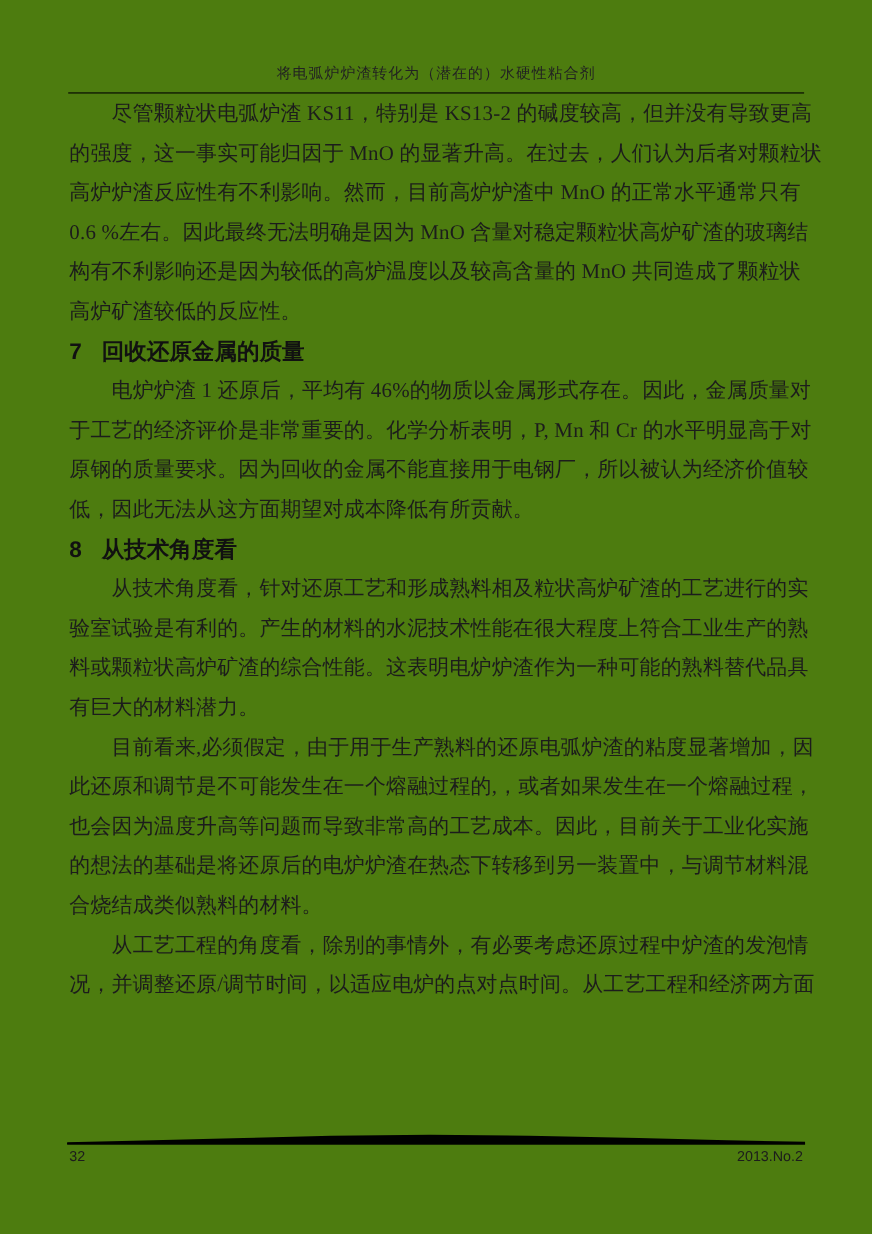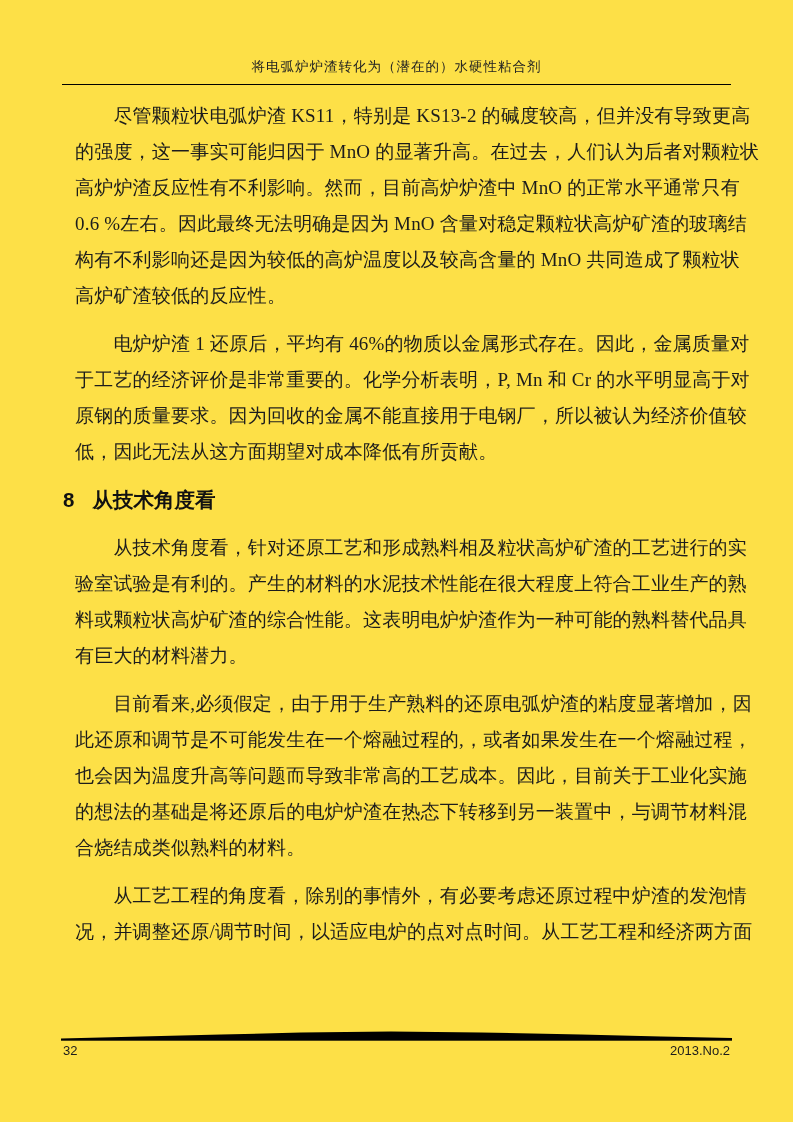--- a/index.html
+++ b/index.html
@@ -4,21 +4,21 @@
 <style>
   html, body {
     margin: 0;
     padding: 0;
     background: #ffffff;
   }
   .page {
     position: relative;
     width: 793px;
     height: 1122px;
-    background: #fde047;
+    background: #4d7c0f;
     overflow: hidden;
     font-family: "Liberation Serif", "DejaVu Serif", serif;
     color: #1c1c1c;
   }
   .header-title {
     position: absolute;
     top: 58px;
     left: 63px;
     width: 667px;
     text-align: center;
@@ -35,21 +35,21 @@
     height: 0;
     border-top: 1.5px solid #000;
   }
   .content {
     position: absolute;
     top: 86px;
     left: 63px;
     width: 672px;
   }
   .para {
-    margin: 12px;
+    margin: 0;
     font-size: 19px;
     line-height: 36px;
     white-space: pre;
     letter-spacing: 0.2px;
   }
   .heading {
     margin: 0;
     font-family: "Liberation Sans", "DejaVu Sans", sans-serif;
     font-weight: bold;
     font-size: 20.5px;
@@ -102,20 +102,23 @@
   <div class="content">
 
     <p class="para">　　尽管颗粒状电弧炉渣 KS11，特别是 KS13-2 的碱度较高，但并没有导致更高
 的强度，这一事实可能归因于 MnO 的显著升高。在过去，人们认为后者对颗粒状
 高炉炉渣反应性有不利影响。然而，目前高炉炉渣中 MnO 的正常水平通常只有
 0.6 %左右。因此最终无法明确是因为 MnO 含量对稳定颗粒状高炉矿渣的玻璃结
 构有不利影响还是因为较低的高炉温度以及较高含量的 MnO 共同造成了颗粒状
 高炉矿渣较低的反应性。</p>
 
 
+    <h2 class="heading">
+      <span class="h-num">7</span><span class="h-title">回收还原金属的质量</span>
+    </h2>
 
     <p class="para">　　电炉炉渣 1 还原后，平均有 46%的物质以金属形式存在。因此，金属质量对
 于工艺的经济评价是非常重要的。化学分析表明，P, Mn 和 Cr 的水平明显高于对
 原钢的质量要求。因为回收的金属不能直接用于电钢厂，所以被认为经济价值较
 低，因此无法从这方面期望对成本降低有所贡献。</p>
 
     <h2 class="heading">
       <span class="h-num">8</span><span class="h-title">从技术角度看</span>
     </h2>
 

